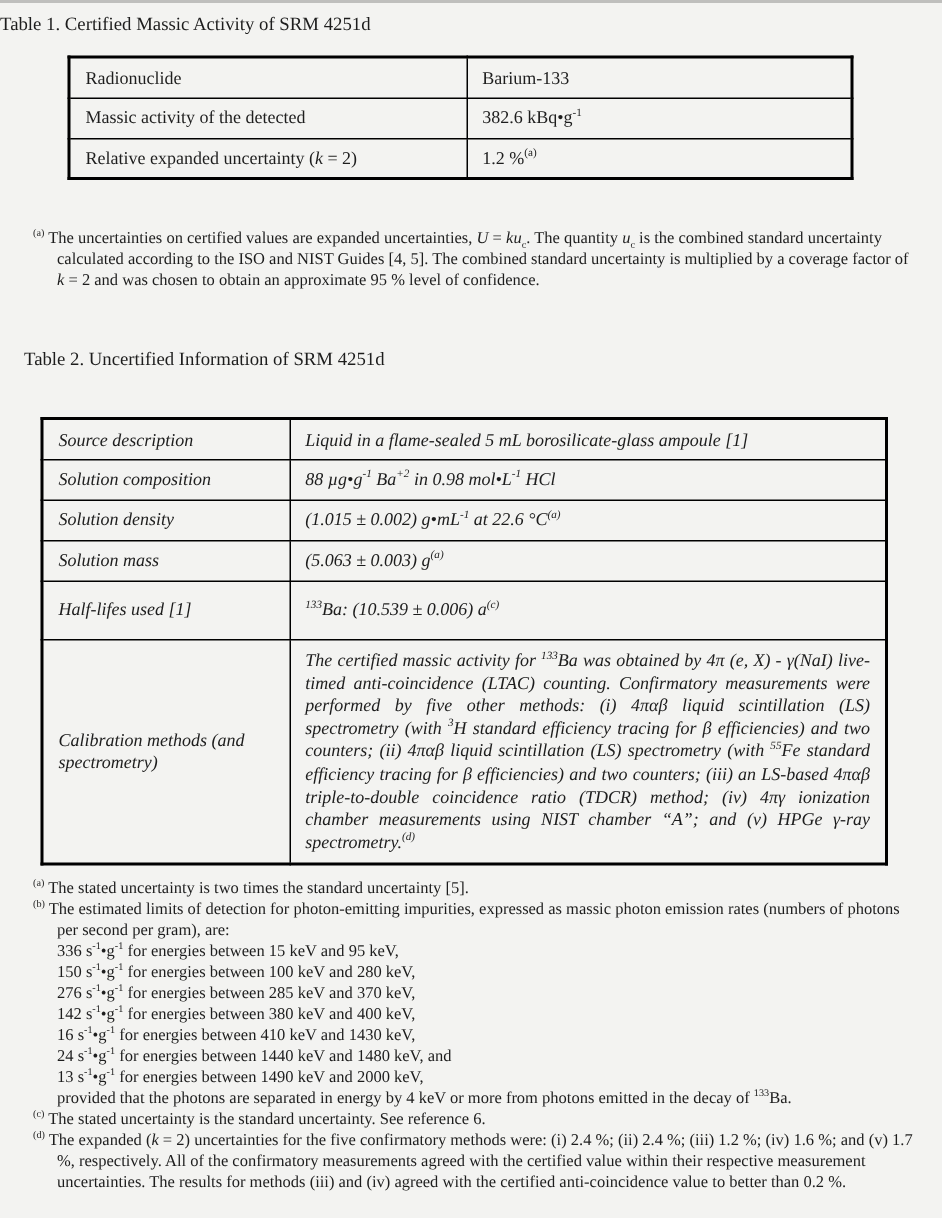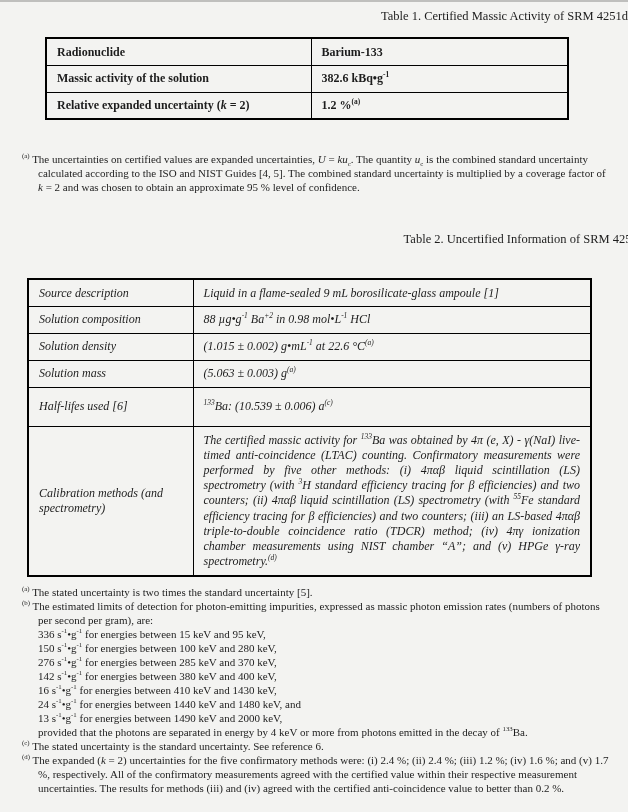--- a/index.html
+++ b/index.html
@@ -6,29 +6,29 @@
   body{
     width:628px;height:812px;
     background:#f3f3f1;
     font-family:"Liberation Serif", serif;
     color:#1d1d1d;
     position:relative;
     overflow:hidden;
     -webkit-font-smoothing:antialiased;
   }
   .top-edge{position:absolute;top:0;left:0;width:628px;height:2px;background:#bfbfbd;}
-  .tbl-title{position:absolute;left:0;width:628px;text-align:right;font-size:12.5px;line-height:14px;}
+  .tbl-title{position:absolute;left:0;width:628px;text-align:left;font-size:12.5px;line-height:14px;}
   #title1{top:9px;}
   #title2{top:232px;margin-left:16px;}
 
   table{border-collapse:collapse;table-layout:fixed;background:transparent;}
   td{border:1px solid #000;vertical-align:middle;padding:2px 10px;font-size:12px;line-height:14.5px;box-sizing:border-box;}
 
   #table1{position:absolute;top:37px;left:45px;width:522px;border:2px solid #000;}
-  #table1 td{font-weight:bold;height:27px;}
+  #table1 td{font-weight:normal;height:27px;}
   #table1 col.c1{width:265px;}
   #table1 col.c2{width:257px;}
 
   #table2{position:absolute;top:278px;left:27px;width:563px;border:2px solid #000;}
   #table2 col.c1{width:165px;}
   #table2 col.c2{width:398px;}
   #table2 td{height:27px;font-style:italic;}
   #table2 tr.row-tall td{height:39px;}
   #table2 tr.row-big td{height:auto;padding-top:6px;padding-bottom:6px;}
   #table2 tr.row-big td.val{text-align:justify;line-height:15.2px;}
@@ -53,21 +53,21 @@
   <colgroup>
       <col class="c1">
       <col class="c2">
     </colgroup>
   <tbody>
       <tr>
     <td>Radionuclide</td>
     <td>Barium-133</td>
   </tr>
   <tr>
-    <td>Massic activity of the solution</td>
+    <td>Massic activity of the detected</td>
     <td>382.6 kBq•g<sup>-1</sup></td>
   </tr>
   <tr>
     <td>Relative expanded uncertainty (<i>k</i> = 2)</td>
     <td>1.2 %<sup>(a)</sup></td>
   </tr>
 </tbody>
   </table>
 
 <div id="fn1" class="footnotes">
@@ -77,36 +77,36 @@
 <div id="title2" class="tbl-title">Table 2.  Uncertified Information of SRM 4251d</div>
 
 <table id="table2">
   <colgroup>
       <col class="c1">
       <col class="c2">
     </colgroup>
   <tbody>
       <tr>
     <td>Source description</td>
-    <td class="val">Liquid in a flame-sealed 9 mL borosilicate-glass ampoule [1]</td>
+    <td class="val">Liquid in a flame-sealed 5 mL borosilicate-glass ampoule [1]</td>
   </tr>
   <tr>
     <td>Solution composition</td>
     <td class="val">88 µg•g<sup>-1</sup> Ba<sup>+2</sup> in 0.98 mol•L<sup>-1</sup> HCl</td>
   </tr>
   <tr>
     <td>Solution density</td>
     <td class="val">(1.015 ± 0.002) g•mL<sup>-1</sup> at 22.6 °C<sup>(a)</sup></td>
   </tr>
   <tr>
     <td>Solution mass</td>
     <td class="val">(5.063 ± 0.003) g<sup>(a)</sup></td>
   </tr>
   <tr class="row-tall">
-    <td>Half-lifes used [6]</td>
+    <td>Half-lifes used [1]</td>
     <td class="val"><sup>133</sup>Ba: (10.539 ± 0.006) a<sup>(c)</sup></td>
   </tr>
   <tr class="row-big">
     <td>Calibration methods (and spectrometry)</td>
     <td class="val">The certified massic activity for <sup>133</sup>Ba was obtained by 4π (e, X) - γ(NaI) live-timed anti-coincidence (LTAC) counting.  Confirmatory measurements were performed by five other methods: (i) 4παβ liquid scintillation (LS) spectrometry (with <sup>3</sup>H standard efficiency tracing for β efficiencies) and two counters; (ii) 4παβ liquid scintillation (LS) spectrometry (with <sup>55</sup>Fe standard efficiency tracing for β efficiencies) and two counters; (iii) an LS-based 4παβ triple-to-double coincidence ratio (TDCR) method; (iv) 4πγ ionization chamber measurements using NIST chamber “A”; and (v) HPGe γ-ray spectrometry.<sup>(d)</sup></td>
   </tr>
 </tbody>
   </table>
 
 <div id="fn2" class="footnotes">

